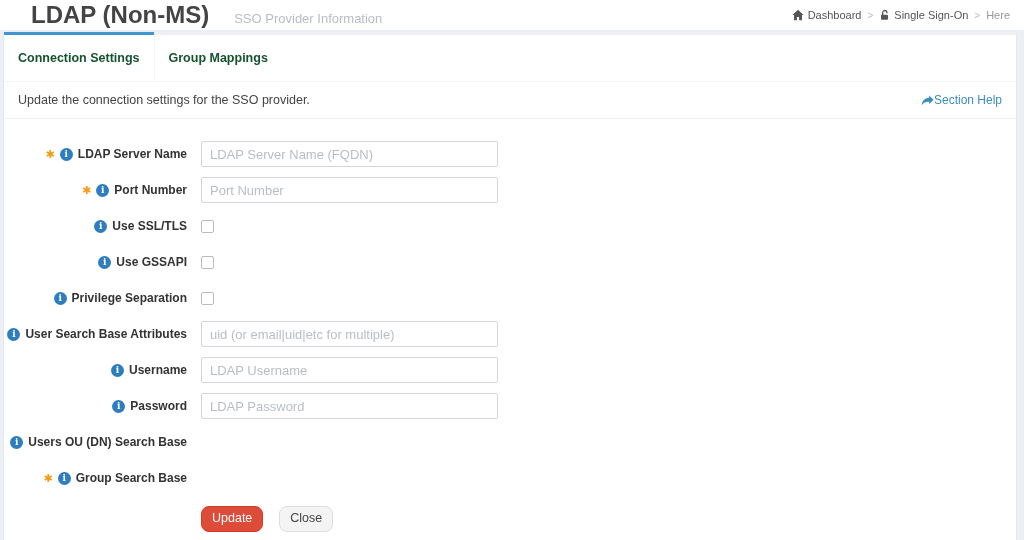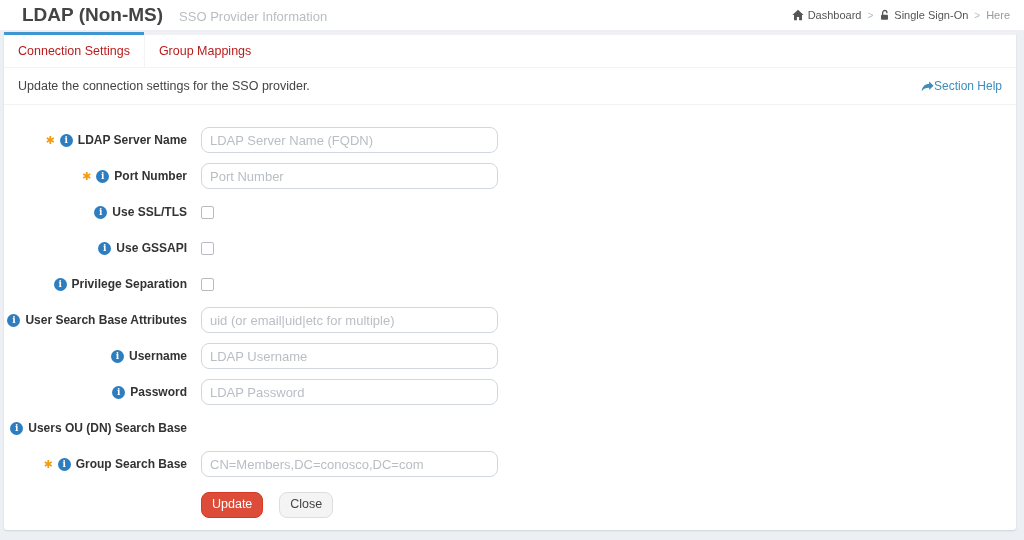--- a/index.html
+++ b/index.html
@@ -8,36 +8,36 @@
     background:#eceff4;
     font-family:"Liberation Sans","DejaVu Sans",sans-serif;
     -webkit-font-smoothing:antialiased;
   }
   
   .header{
     height:30px;background:#fff;display:flex;align-items:center;
     justify-content:space-between;padding:0 14px;
   }
   .titles{display:flex;align-items:baseline;gap:8px;}
-  .page-title{font-size:19px;font-weight:700;color:#444;margin:8px;line-height:30px;}
+  .page-title{font-size:24px;font-weight:700;color:#444;margin:17px;line-height:30px;}
   .page-subtitle{font-size:13px;color:#b9bdc2;font-weight:400;}
   .breadcrumb{display:flex;align-items:center;gap:6px;font-size:11px;color:#555;}
   .crumb{display:flex;align-items:center;gap:4px;cursor:pointer;}
   .crumb.current{color:#999;cursor:default;}
   .crumb svg{display:block;}
   .bc-sep{color:#b6bcc3;font-size:10px;}
   
   .panel{
     margin:2px 8px 13px 4px;background:#fff;border-radius:3px;
     box-shadow:0 1px 2px rgba(0,0,0,.12);
   }
   
   .tabs{display:flex;border-top:3px solid #eff1f5;border-bottom:1px solid #f4f4f4;}
   .tab{
-    position:relative;padding:9px 14px;font-size:12.5px;font-weight:400;color:#b91c1c;
+    position:relative;padding:16px 14px;font-size:12.5px;font-weight:700;color:#14532d;
     cursor:pointer;white-space:nowrap;
   }
   .tab.active{border-right:1px solid #f4f4f4;}
   .tab.active::before{
     content:"";position:absolute;left:0;right:0;top:-3px;height:3px;background:#3e97d1;
   }
   
   .section-bar{
     display:flex;align-items:flex-start;justify-content:space-between;
     padding:11px 14px;border-bottom:1px solid #f2f2f2;font-size:12.5px;color:#444;
@@ -56,21 +56,21 @@
   .req{color:#f39c12;font-size:11px;line-height:1;}
   .info-ic{
     width:13px;height:13px;border-radius:50%;background:#2d7dbf;color:#fff;
     font-family:"DejaVu Serif",serif;font-weight:700;font-size:9px;line-height:13px;
     text-align:center;flex:0 0 13px;
   }
   .flabel{font-size:12px;font-weight:700;color:#333;white-space:nowrap;}
   .ctrl-col{margin-left:14px;}
   .txt-input{
     width:279px;height:16px;padding:4px 8px;font-size:13px;color:#333;
-    border:1px solid #d2d6de;border-radius:8px;outline:none;
+    border:1px solid #d2d6de;border-radius:2px;outline:none;
     font-family:"Liberation Sans","DejaVu Sans",sans-serif;background:#fff;
   }
   .txt-input::placeholder{color:#b9bec4;opacity:1;}
   .cbox{
     appearance:none;-webkit-appearance:none;width:13px;height:13px;margin:0;
     border:1px solid #b6bcc2;border-radius:2px;background:#fff;cursor:pointer;display:block;
   }
   
   .btn-row{margin-left:197px;padding:3px 0 12px 0;display:flex;gap:16px;}
   .btn{
@@ -200,21 +200,20 @@
           <span class="info-ic">i</span>
           <span class="flabel">Users OU (DN) Search Base</span>
         </div>
       </div>
       <div class="frow">
         <div class="label-col">
           <span class="req">✱</span>
           <span class="info-ic">i</span>
           <span class="flabel">Group Search Base</span>
         </div>
-        <div class="ctrl-col"><input type="text" class="txt-input" placeholder="CN=Members,DC=conosco,DC=com" style=""></div>
       </div>
     </div>
 
   <div class="btn-row">
     <button class="btn btn-update">Update</button>
     <button class="btn btn-close">Close</button>
   </div>
 </div>
 
 </body></html>

